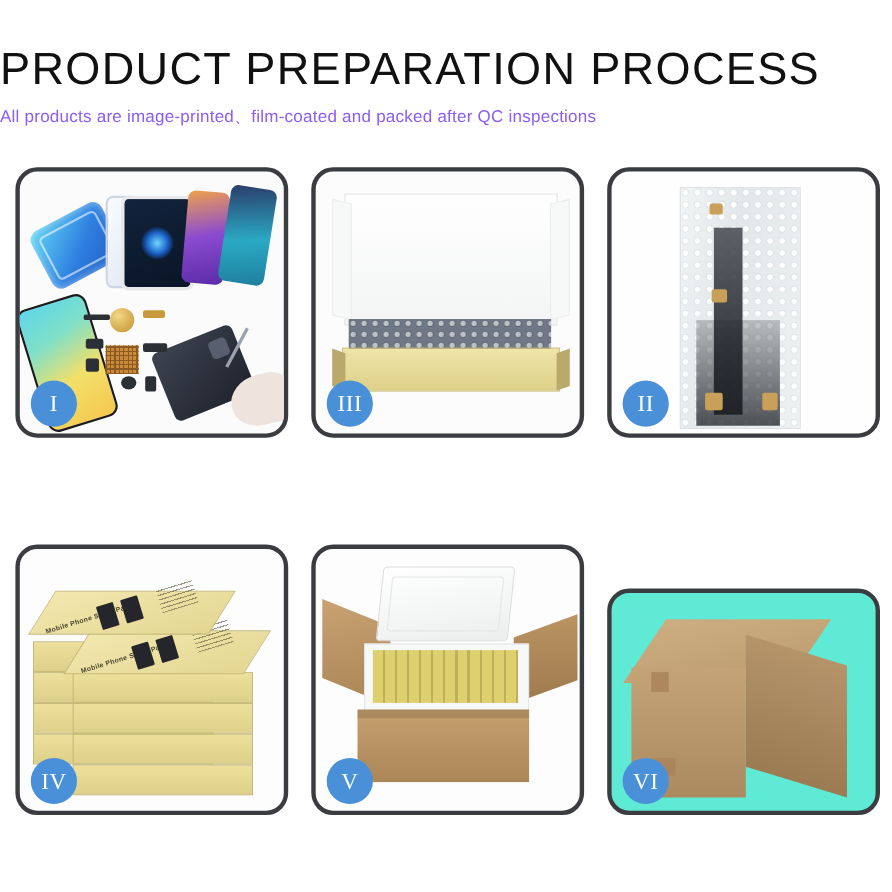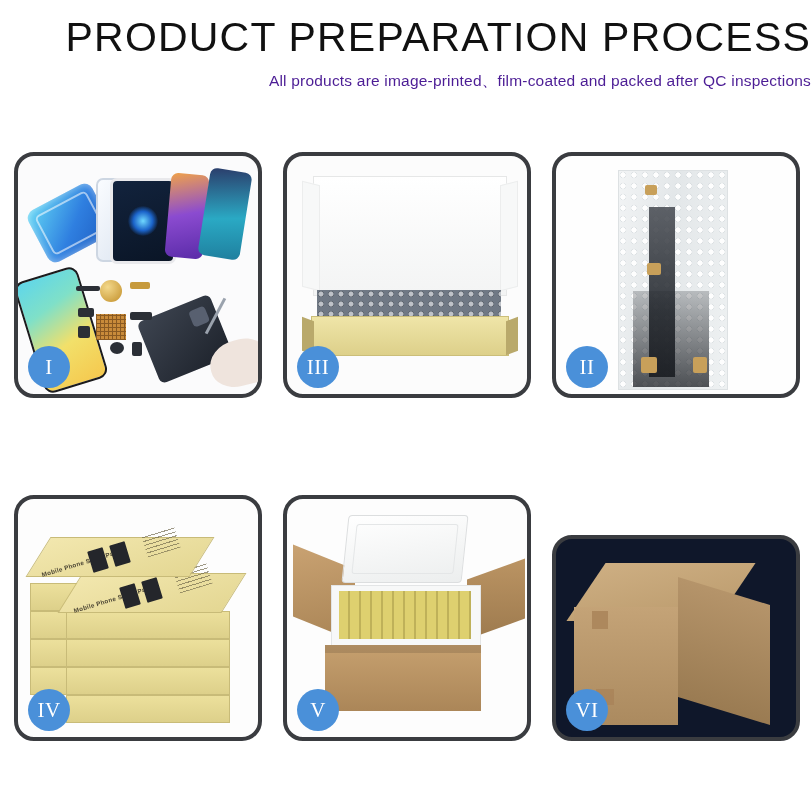--- a/index.html
+++ b/index.html
@@ -4,27 +4,27 @@
 <style>
   html,body{margin:0;padding:0;}
   body{
     width:811px;height:811px;background:#ffffff;
     font-family:"Liberation Sans", sans-serif;
     overflow:hidden;
   }
   .page{width:811px;height:811px;position:relative;background:#fff;}
 
   
-  .header{text-align:right;padding-top:17px;}
+  .header{text-align:left;padding-top:42px;}
   .title{
     font-size:41px;letter-spacing:1.2px;color:#111;
     font-weight:400;line-height:1;white-space:nowrap;
   }
   .subtitle{
-    font-size:15.5px;color:#4c1d95;margin-top:13px;
+    font-size:15.5px;color:#8b5cf6;margin-top:13px;
     letter-spacing:.2px;white-space:nowrap;
   }
 
   
   .grid{
     position:absolute;left:14px;top:152px;
     width:786px;
     display:grid;
     grid-template-columns:repeat(3,248px);
     grid-template-rows:246px 246px;
@@ -233,21 +233,21 @@
   .v-body{
     position:absolute;left:38px;top:146px;width:156px;height:66px;
     background:linear-gradient(180deg,#c6a06f,#ab8658);
   }
   .v-body:after{
     content:"";position:absolute;left:0;right:0;top:0;height:8px;
     background:rgba(0,0,0,.12);
   }
 
   
-  .p6{background:#0f172a;margin-top:40px;}
+  .p6{background:#5eead4;margin-top:40px;}
   .c-top{
     position:absolute;left:30px;top:24px;width:150px;height:58px;
     background:linear-gradient(165deg,#cdae82,#bb9b6d);
     transform:skewX(-34deg);
   }
   .c-front{
     position:absolute;left:18px;top:68px;width:104px;height:118px;
     background:linear-gradient(180deg,#c4a377,#ab8a5f);
   }
   .c-side{

